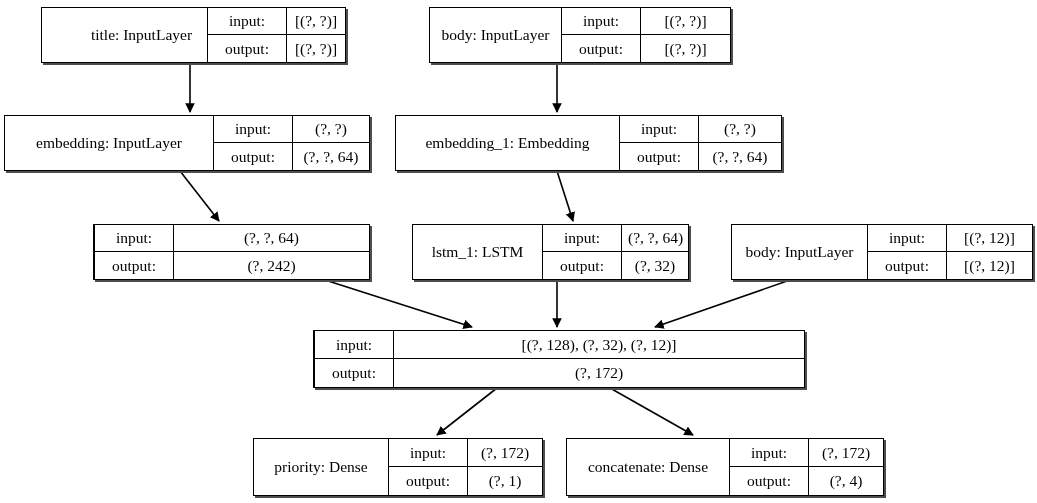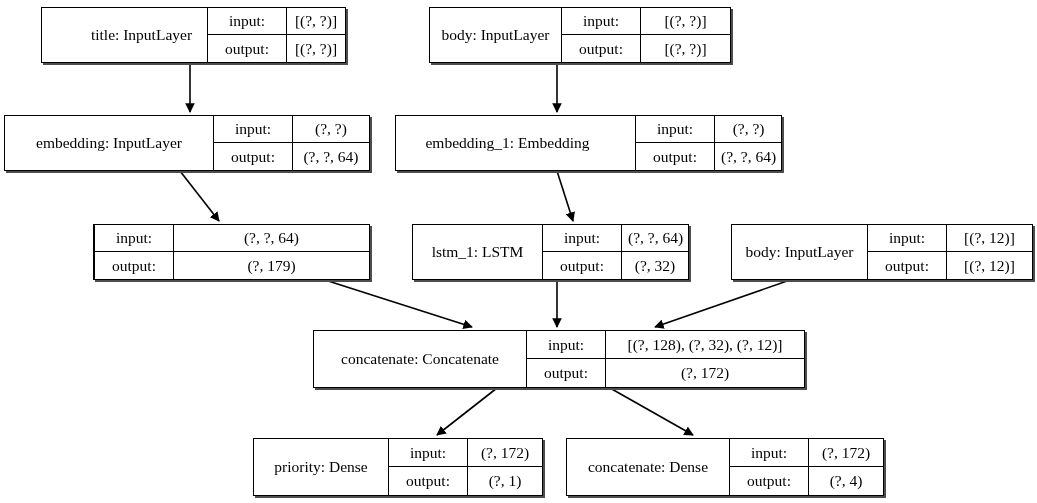--- a/index.html
+++ b/index.html
@@ -138,42 +138,42 @@
           <div class="io-row top">
             <div class="io-label" style="width: 79px; flex: 0 0 79px;">input:</div>
             <div class="io-value" style="flex: 1 1 auto;">(?, ?)</div>
           </div>
           <div class="io-row bottom">
             <div class="io-label" style="width: 79px; flex: 0 0 79px;">output:</div>
             <div class="io-value" style="flex: 1 1 auto;">(?, ?, 64)</div>
           </div>
         </div>
       </div>
-      <div class="node" style="left: 395px; top: 115px; width: 387px; height: 56px; gap: 16px;">
+      <div class="node" style="left: 395px; top: 115px; width: 387px; height: 56px;">
         <div class="node-name" style="width: 223px; flex: 0 0 223px;">embedding_1: Embedding</div>
         <div class="io-table" style="width: 162px; flex: 1 1 auto;">
           <div class="io-row top">
             <div class="io-label" style="width: 79px; flex: 0 0 79px;">input:</div>
             <div class="io-value" style="flex: 1 1 auto;">(?, ?)</div>
           </div>
           <div class="io-row bottom">
             <div class="io-label" style="width: 79px; flex: 0 0 79px;">output:</div>
             <div class="io-value" style="flex: 1 1 auto;">(?, ?, 64)</div>
           </div>
         </div>
       </div>
       <div class="node" style="left: 93px; top: 224px; width: 277px; height: 56px;">
         <div class="io-table" style="width: 160px; flex: 1 1 auto;">
           <div class="io-row top">
             <div class="io-label" style="width: 79px; flex: 0 0 79px;">input:</div>
             <div class="io-value" style="flex: 1 1 auto;">(?, ?, 64)</div>
           </div>
           <div class="io-row bottom">
             <div class="io-label" style="width: 79px; flex: 0 0 79px;">output:</div>
-            <div class="io-value" style="flex: 1 1 auto;">(?, 179)</div>
+            <div class="io-value" style="flex: 1 1 auto;">(?, 242)</div>
           </div>
         </div>
       </div>
       <div class="node" style="left: 412px; top: 224px; width: 277px; height: 56px;">
         <div class="node-name" style="width: 129px; flex: 0 0 129px;">lstm_1: LSTM</div>
         <div class="io-table" style="width: 146px; flex: 1 1 auto;">
           <div class="io-row top">
             <div class="io-label" style="width: 79px; flex: 0 0 79px;">input:</div>
             <div class="io-value" style="flex: 1 1 auto;">(?, ?, 64)</div>
           </div>
@@ -190,21 +190,20 @@
             <div class="io-label" style="width: 79px; flex: 0 0 79px;">input:</div>
             <div class="io-value" style="flex: 1 1 auto;">[(?, 12)]</div>
           </div>
           <div class="io-row bottom">
             <div class="io-label" style="width: 79px; flex: 0 0 79px;">output:</div>
             <div class="io-value" style="flex: 1 1 auto;">[(?, 12)]</div>
           </div>
         </div>
       </div>
       <div class="node" style="left: 313px; top: 330px; width: 492px; height: 58px;">
-        <div class="node-name" style="width: 212px; flex: 0 0 212px;">concatenate: Concatenate</div>
         <div class="io-table" style="width: 278px; flex: 1 1 auto;">
           <div class="io-row top">
             <div class="io-label" style="width: 79px; flex: 0 0 79px;">input:</div>
             <div class="io-value" style="flex: 1 1 auto;">[(?, 128), (?, 32), (?, 12)]</div>
           </div>
           <div class="io-row bottom">
             <div class="io-label" style="width: 79px; flex: 0 0 79px;">output:</div>
             <div class="io-value" style="flex: 1 1 auto;">(?, 172)</div>
           </div>
         </div>

